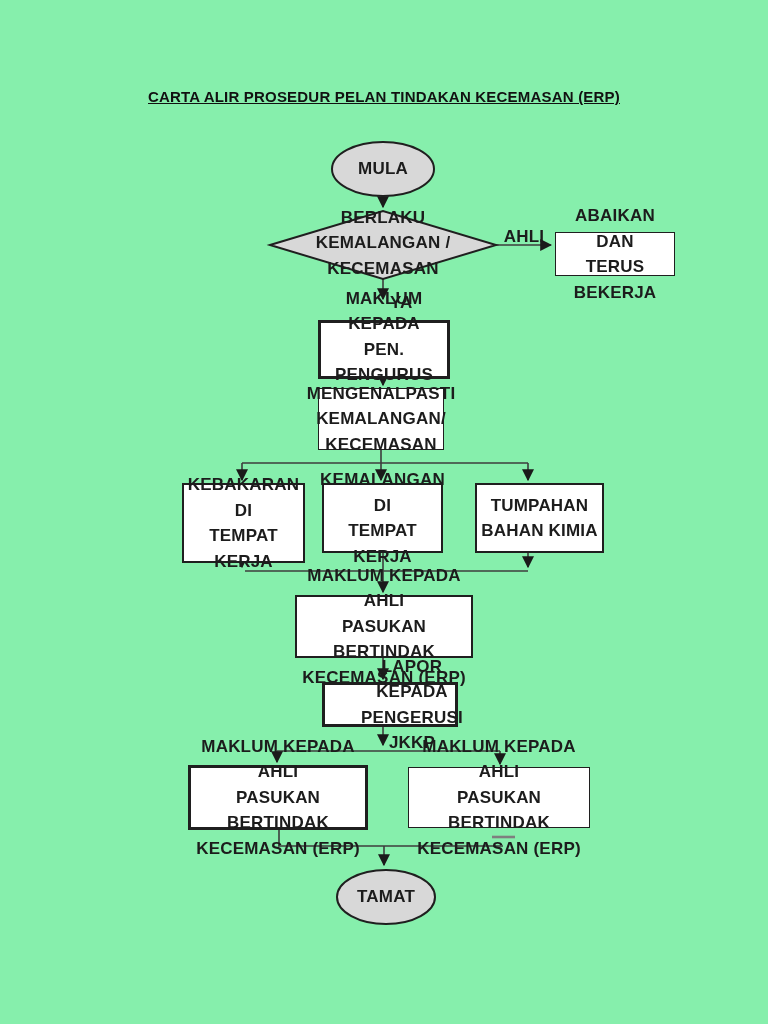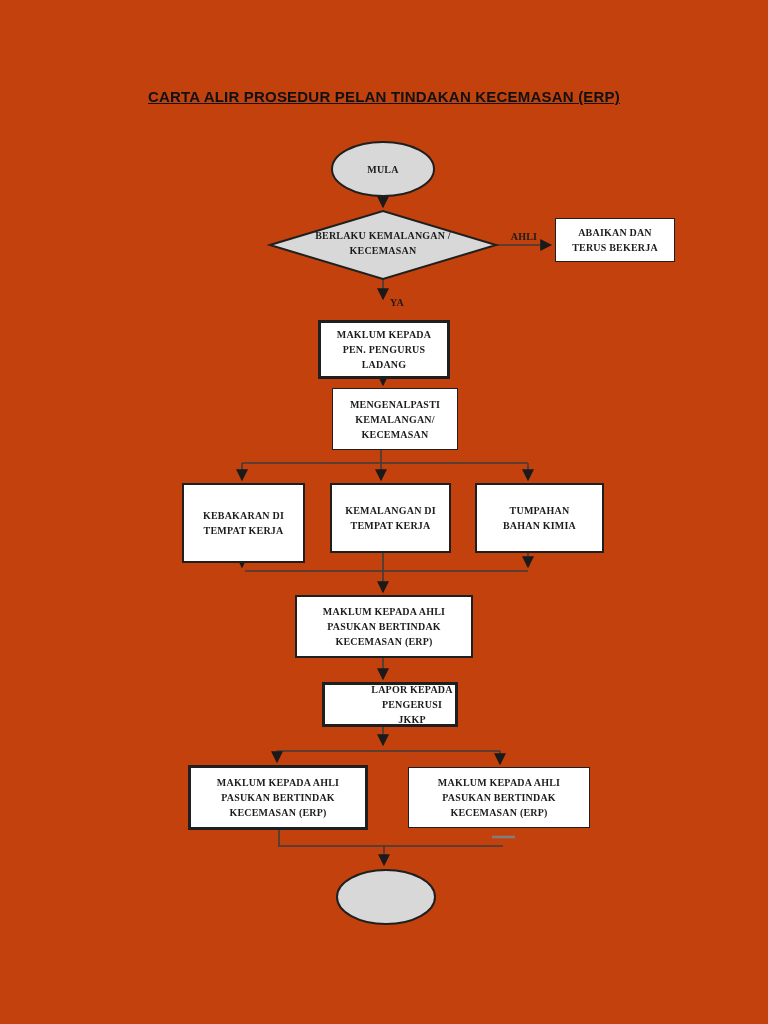--- a/index.html
+++ b/index.html
@@ -1,29 +1,29 @@
 <!DOCTYPE html>
 <html><head>
 <meta charset="utf-8">
 <style>
   html,body { margin:0; padding:0; background:#ffffff; }
   .page {
-    position:relative; width:768px; height:1024px; background:#c2410c;
+    position:relative; width:768px; height:1024px; background:#86efac;
     font-family:"Liberation Sans", sans-serif; overflow:hidden;
   }
   .title {
     position:absolute; left:0; top:88px; width:768px; text-align:center;
     font-size:15px; font-weight:bold; color:#111;
     text-decoration:underline; letter-spacing:0.2px;
   }
   svg.canvas { position:absolute; left:0; top:0; }
   .node {
     position:absolute; display:flex; align-items:center; justify-content:center;
     text-align:center; white-space:pre-line; font-weight:bold;
-    font-size:10px; line-height:1.5; color:#1c1c1c; letter-spacing:0.2px;font-family:Liberation Serif, serif;
+    font-size:17px; line-height:1.5; color:#1c1c1c; letter-spacing:0.2px;
   }
   .box { background:#ffffff; border:2px solid #1f1f1f; box-sizing:border-box; }
   .b-thin  { border-width:1.5px; }
   .b-thick { border-width:3px; }
   .lbl { justify-content:flex-start; text-align:left; }
   .shape { stroke:#1f1f1f; stroke-width:2; }
   .conn { stroke:#3d3d3d; stroke-width:1.6; fill:none; }
   .dash { stroke:#7f7f7f; stroke-width:2.6; fill:none; }
 </style>
 </head>
@@ -77,49 +77,50 @@
 
   <div class="node" style="left:332px; top:142px; width:102px; height:54px;">MULA</div>
 
   <div class="node" style="left:283px; top:220px; width:200px; height:46px;">BERLAKU KEMALANGAN /
 KECEMASAN</div>
 
   <div class="node" style="left:498px; top:229px; width:52px; height:15px;">AHLI</div>
 
   <div class="node lbl" style="left:390px; top:295px; width:30px; height:15px;">YA</div>
 
-  <div class="node box b-thin" style="left:555px; top:218px; width:120px; height:44px;">ABAIKAN DAN
+  <div class="node box b-thin" style="left:555px; top:232px; width:120px; height:44px;">ABAIKAN DAN
 TERUS BEKERJA</div>
 
   <div class="node box b-thick" style="left:318px; top:320px; width:132px; height:59px;">MAKLUM KEPADA
 PEN. PENGURUS
 LADANG</div>
 
-  <div class="node box b-thin" style="left:332px; top:388px; width:126px; height:62px;">MENGENALPASTI
+  <div class="node box b-thin" style="left:318px; top:388px; width:126px; height:62px;">MENGENALPASTI
 KEMALANGAN/
 KECEMASAN</div>
 
   <div class="node box" style="left:182px; top:483px; width:123px; height:80px;">KEBAKARAN DI
 TEMPAT KERJA</div>
 
-  <div class="node box" style="left:322px; top:483px; width:121px; height:70px;margin-left:8px;">KEMALANGAN DI
+  <div class="node box" style="left:322px; top:483px; width:121px; height:70px;">KEMALANGAN DI
 TEMPAT KERJA</div>
 
   <div class="node box" style="left:463px; top:483px; width:129px; height:70px;margin-left:12px;">TUMPAHAN
 BAHAN KIMIA</div>
 
   <div class="node box" style="left:295px; top:595px; width:178px; height:63px;">MAKLUM KEPADA AHLI
 PASUKAN BERTINDAK
 KECEMASAN (ERP)</div>
 
   <div class="node box b-thick" style="left:322px; top:682px; width:136px; height:45px;padding-left:44px;">LAPOR KEPADA
 PENGERUSI JKKP</div>
 
   <div class="node box b-thick" style="left:188px; top:765px; width:180px; height:65px;">MAKLUM KEPADA AHLI
 PASUKAN BERTINDAK
 KECEMASAN (ERP)</div>
 
   <div class="node box b-thin" style="left:408px; top:767px; width:182px; height:61px;">MAKLUM KEPADA AHLI
 PASUKAN BERTINDAK
 KECEMASAN (ERP)</div>
 
+  <div class="node" style="left:337px; top:870px; width:98px; height:54px;">TAMAT</div>
 
 </div>
 
 </body></html>

